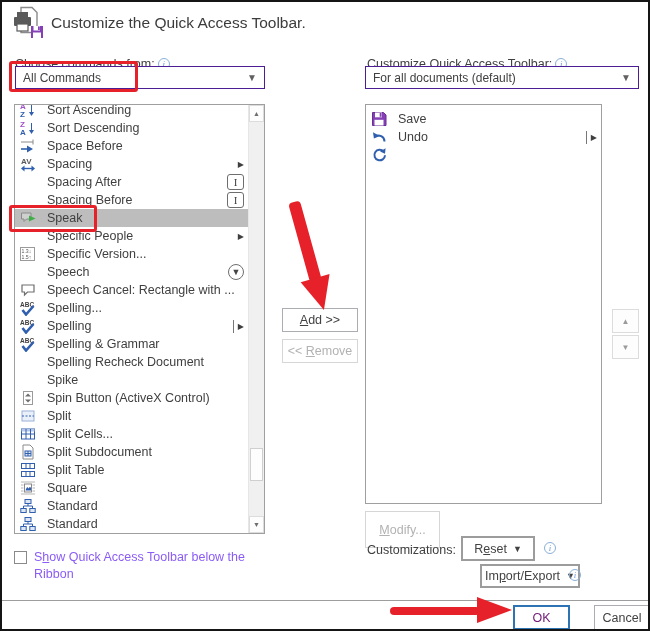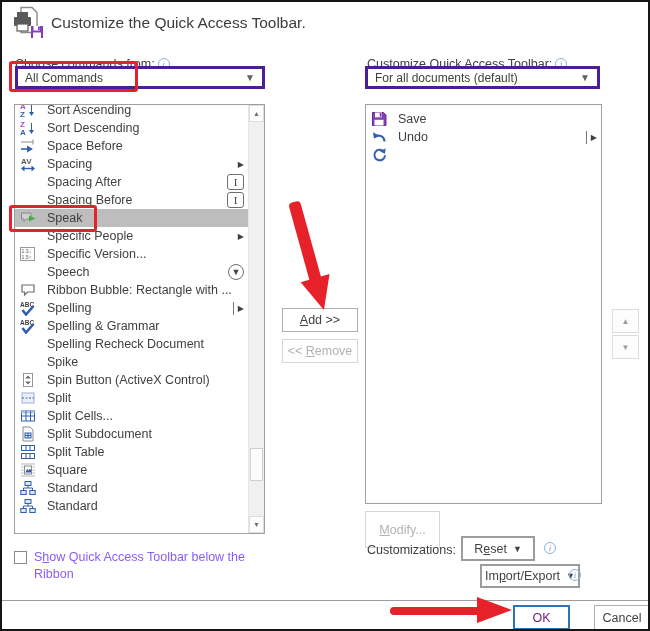--- a/index.html
+++ b/index.html
@@ -17,25 +17,25 @@
   .hdr-icon{left:10px;top:4px;width:32px;height:32px;}
   .title{left:49px;top:12px;font-size:15.5px;color:#3c3c3c;}
 
   
   .sec-label{top:47px;font-size:12.5px;color:#404040;display:flex;align-items:center;margin-top:8px;}
   .info{display:inline-block;width:12px;height:12px;border:1px solid #8ab0d9;border-radius:50%;
     color:#6f9bd1;font-size:9px;line-height:10px;text-align:center;
     font-family:"Liberation Serif",serif;font-style:italic;margin-left:3px;}
 
   
-  .dd{height:23px;border:3px solid #4c1d95;background:#fff;display:flex;align-items:center;
+  .dd{height:23px;border:1px solid #4c1d95;background:#fff;display:flex;align-items:center;
     padding-left:7px;cursor:default;}
   .dd .caret{margin-left:auto;margin-right:7px;color:#616161;font-size:10px;}
   .dd-left{left:13px;top:64px;width:250px;}
-  .dd-right{left:363px;top:64px;width:235px;}
+  .dd-right{left:363px;top:64px;width:274px;}
 
   
   .listbox{border:1px solid #9f9f9f;background:#fff;overflow:hidden;}
   .list-left{left:12px;top:102px;width:251px;height:430px;}
   .list-right{left:363px;top:102px;width:237px;height:400px;}
   .rows{position:absolute;top:0;left:0;right:0;bottom:0;overflow:hidden;}
   .list-left .rows{right:16px;top:-4px;}
   .list-right .rows{top:5px;}
   .row{display:flex;align-items:center;height:18px;padding:0 2px 0 3px;white-space:nowrap;}
   .row.selected{background:#bdbdbd;}
@@ -226,21 +226,31 @@
           <span class="radorn">
             <span class="circdd">▼</span>
           </span>
         </div>
         <div class="row">
           <span class="ricon">
             <svg viewBox="0 0 16 16">
               <path d="M2 3h12v7H7.5L4.5 13v-3H2z" fill="#fff" stroke="#6e6e6e" stroke-width="1.2"></path>
             </svg>
           </span>
-          <span class="rlabel">Ribbon Bubble: Rectangle with ...</span>
+          <span class="rlabel">Speech Cancel: Rectangle with ...</span>
+          <span class="radorn"></span>
+        </div>
+        <div class="row">
+          <span class="ricon">
+            <svg viewBox="0 0 16 16">
+              <text x="0" y="6.5" font-size="6.5" font-weight="bold" fill="#3f3f3f">ABC</text>
+              <path d="M2.5 10l3.5 4.5L13.5 6" stroke="#2f5fae" stroke-width="2.6" fill="none"></path>
+            </svg>
+          </span>
+          <span class="rlabel">Spelling...</span>
           <span class="radorn"></span>
         </div>
         <div class="row">
           <span class="ricon">
             <svg viewBox="0 0 16 16">
               <text x="0" y="6.5" font-size="6.5" font-weight="bold" fill="#3f3f3f">ABC</text>
               <path d="M2.5 10l3.5 4.5L13.5 6" stroke="#2f5fae" stroke-width="2.6" fill="none"></path>
             </svg>
           </span>
           <span class="rlabel">Spelling</span>

